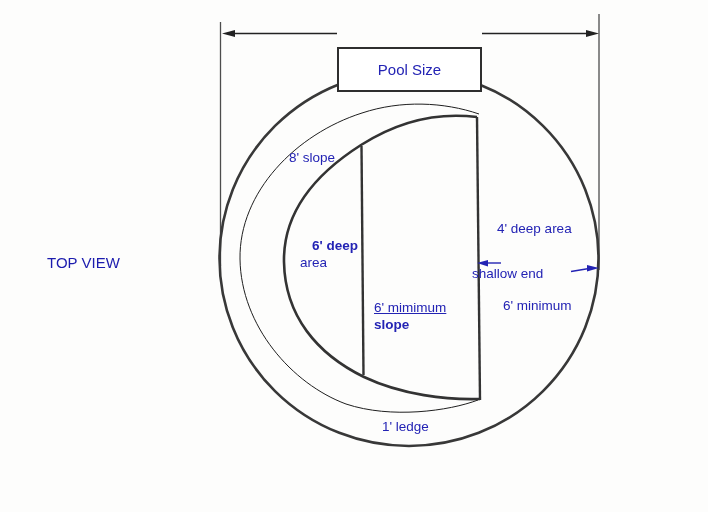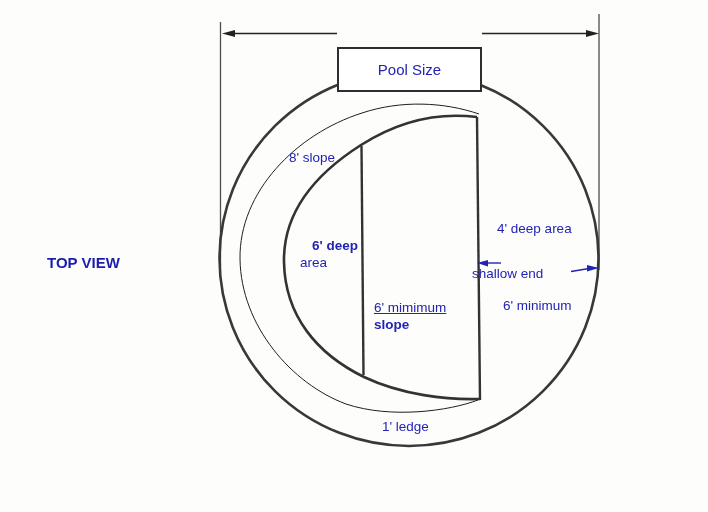--- a/index.html
+++ b/index.html
@@ -11,21 +11,21 @@
   .stage{position:relative;width:708px;height:512px;}
   .stage svg{position:absolute;left:0;top:0;}
 
   .lbl{
     position:absolute;
     color:#2323b4;
     font-size:13.5px;
     line-height:1.15;
     white-space:nowrap;
   }
-  .lbl-top-view{left:47px;top:254px;font-size:15px;font-weight:bold;color:#1c1cae;}
+  .lbl-top-view{left:47px;top:254px;font-size:15px;font-weight:normal;color:#1c1cae;}
   .lbl-slope4{left:289px;top:150px;}
   .lbl-deep6-1{left:312px;top:238px;font-weight:bold;}
   .lbl-deep6-2{left:300px;top:255px;}
   .lbl-minslope-1{left:374px;top:300px;text-decoration:underline;}
   .lbl-minslope-2{left:374px;top:317px;font-weight:bold;}
   .lbl-deep4{left:497px;top:221px;}
   .lbl-shallow-1{left:503px;top:250px;margin-top:48px;}
   .lbl-shallow-2{left:472px;top:266px;}
   .lbl-ledge{left:382px;top:419px;}
 

